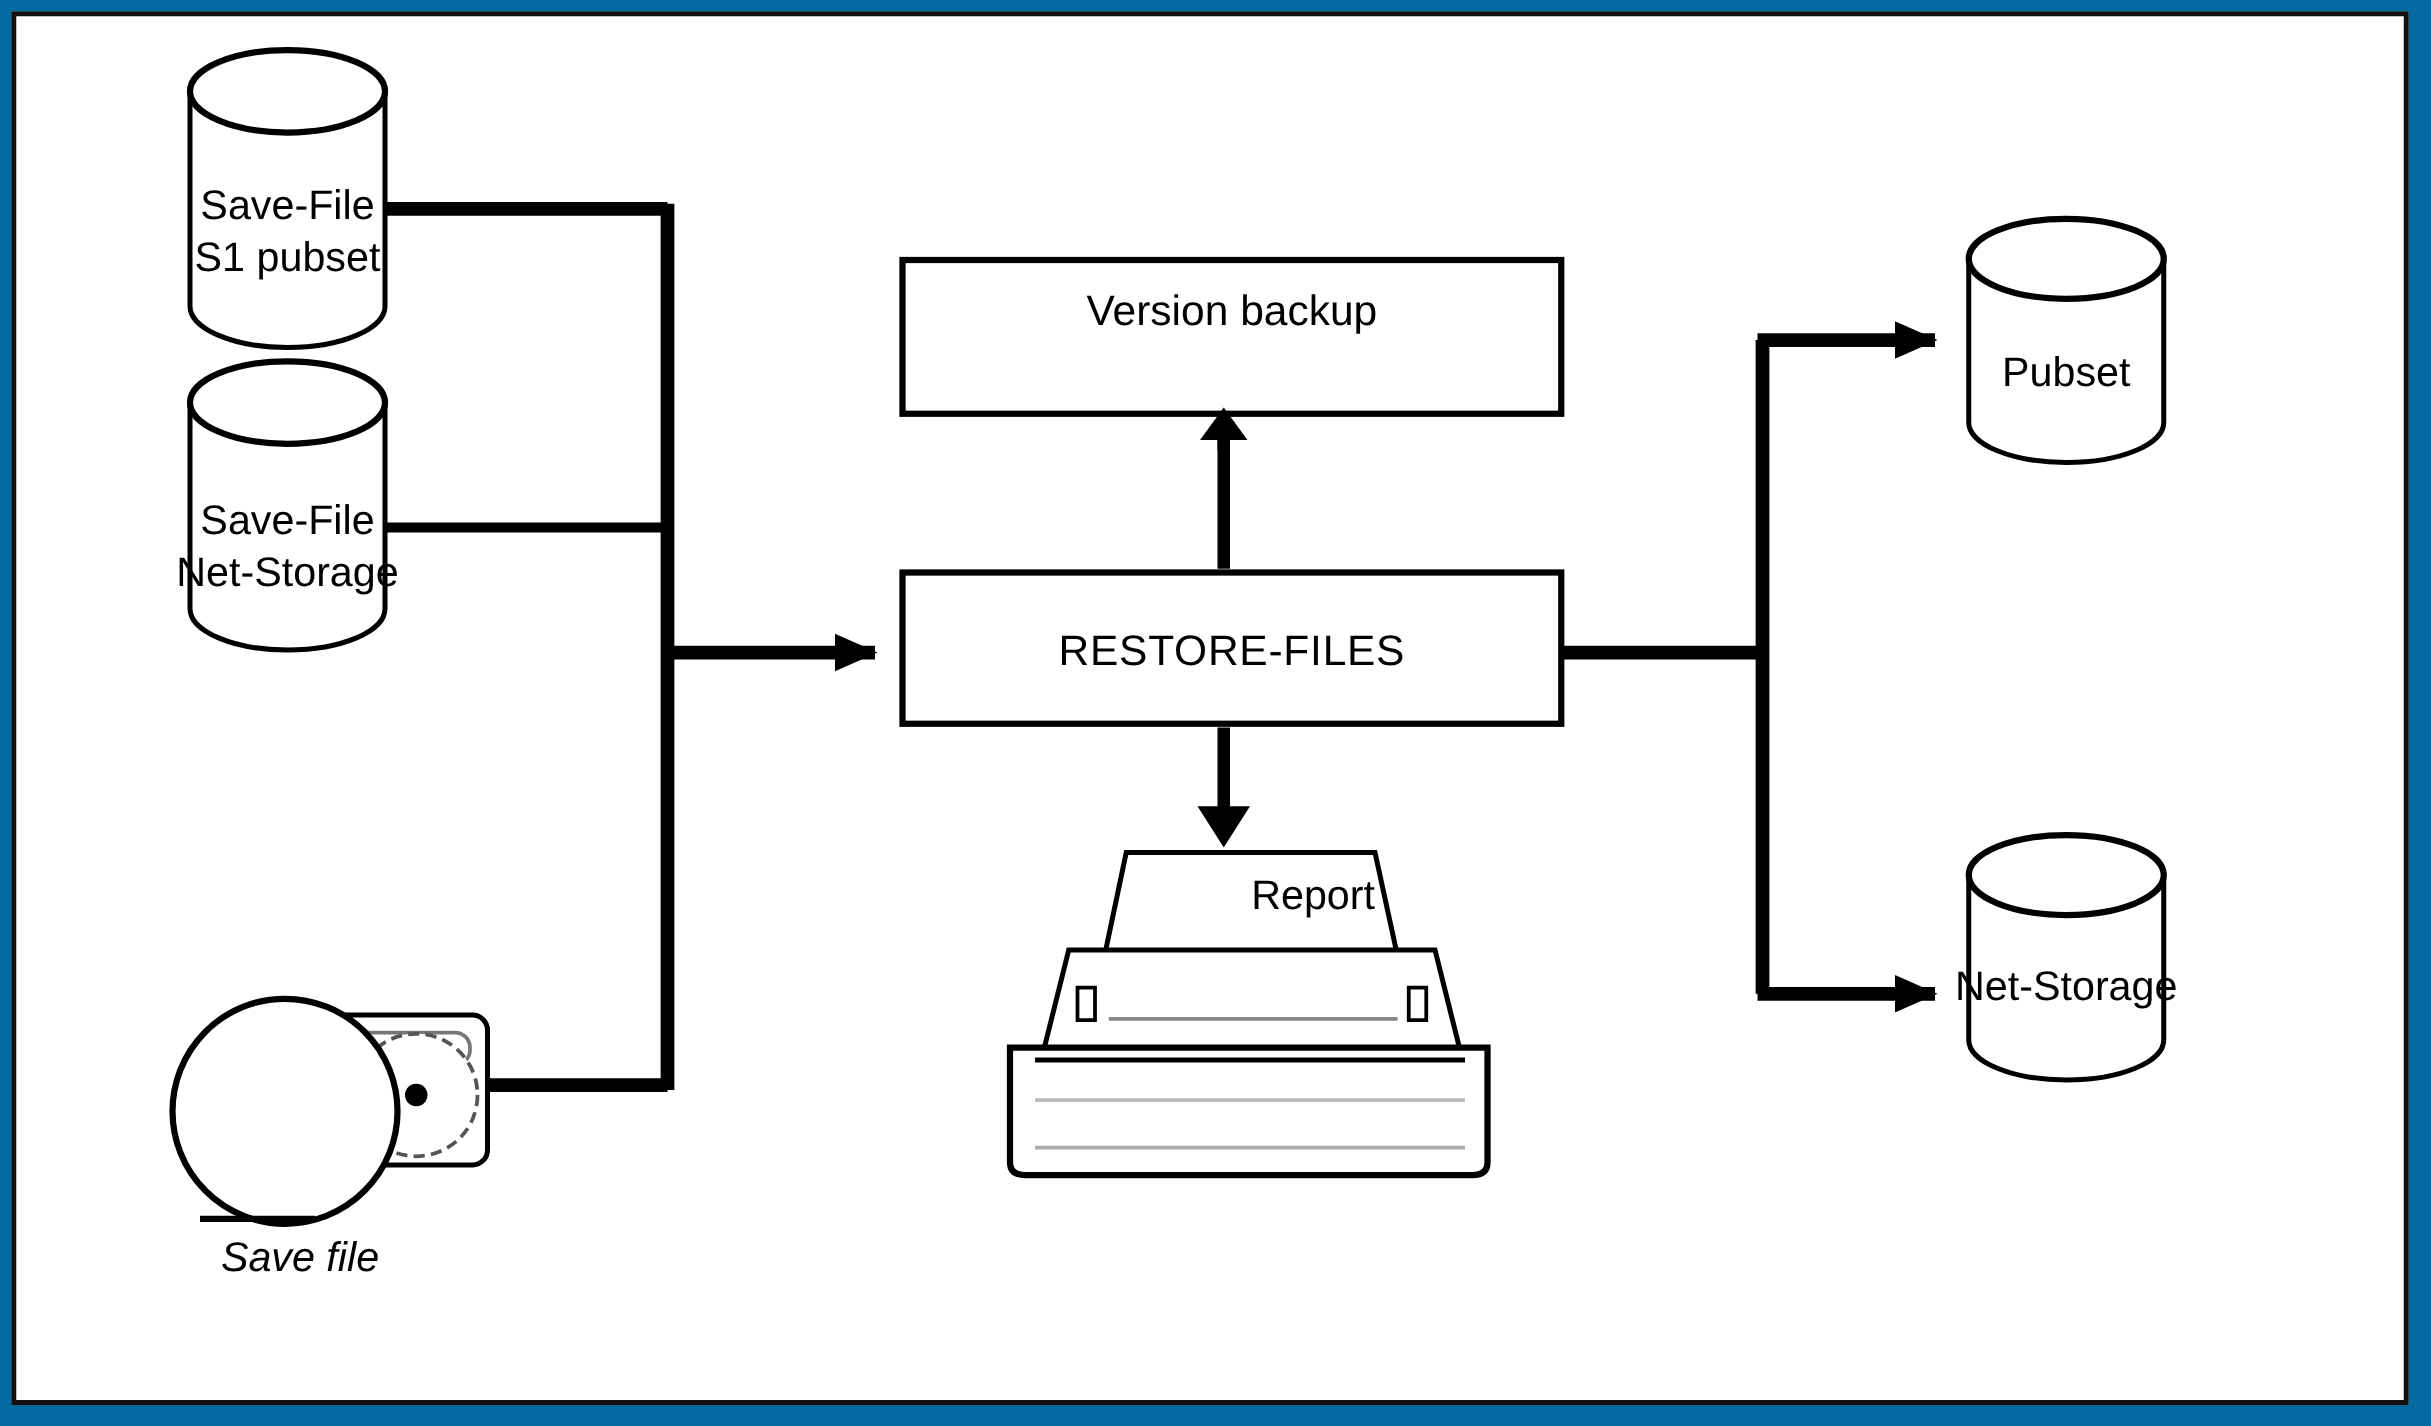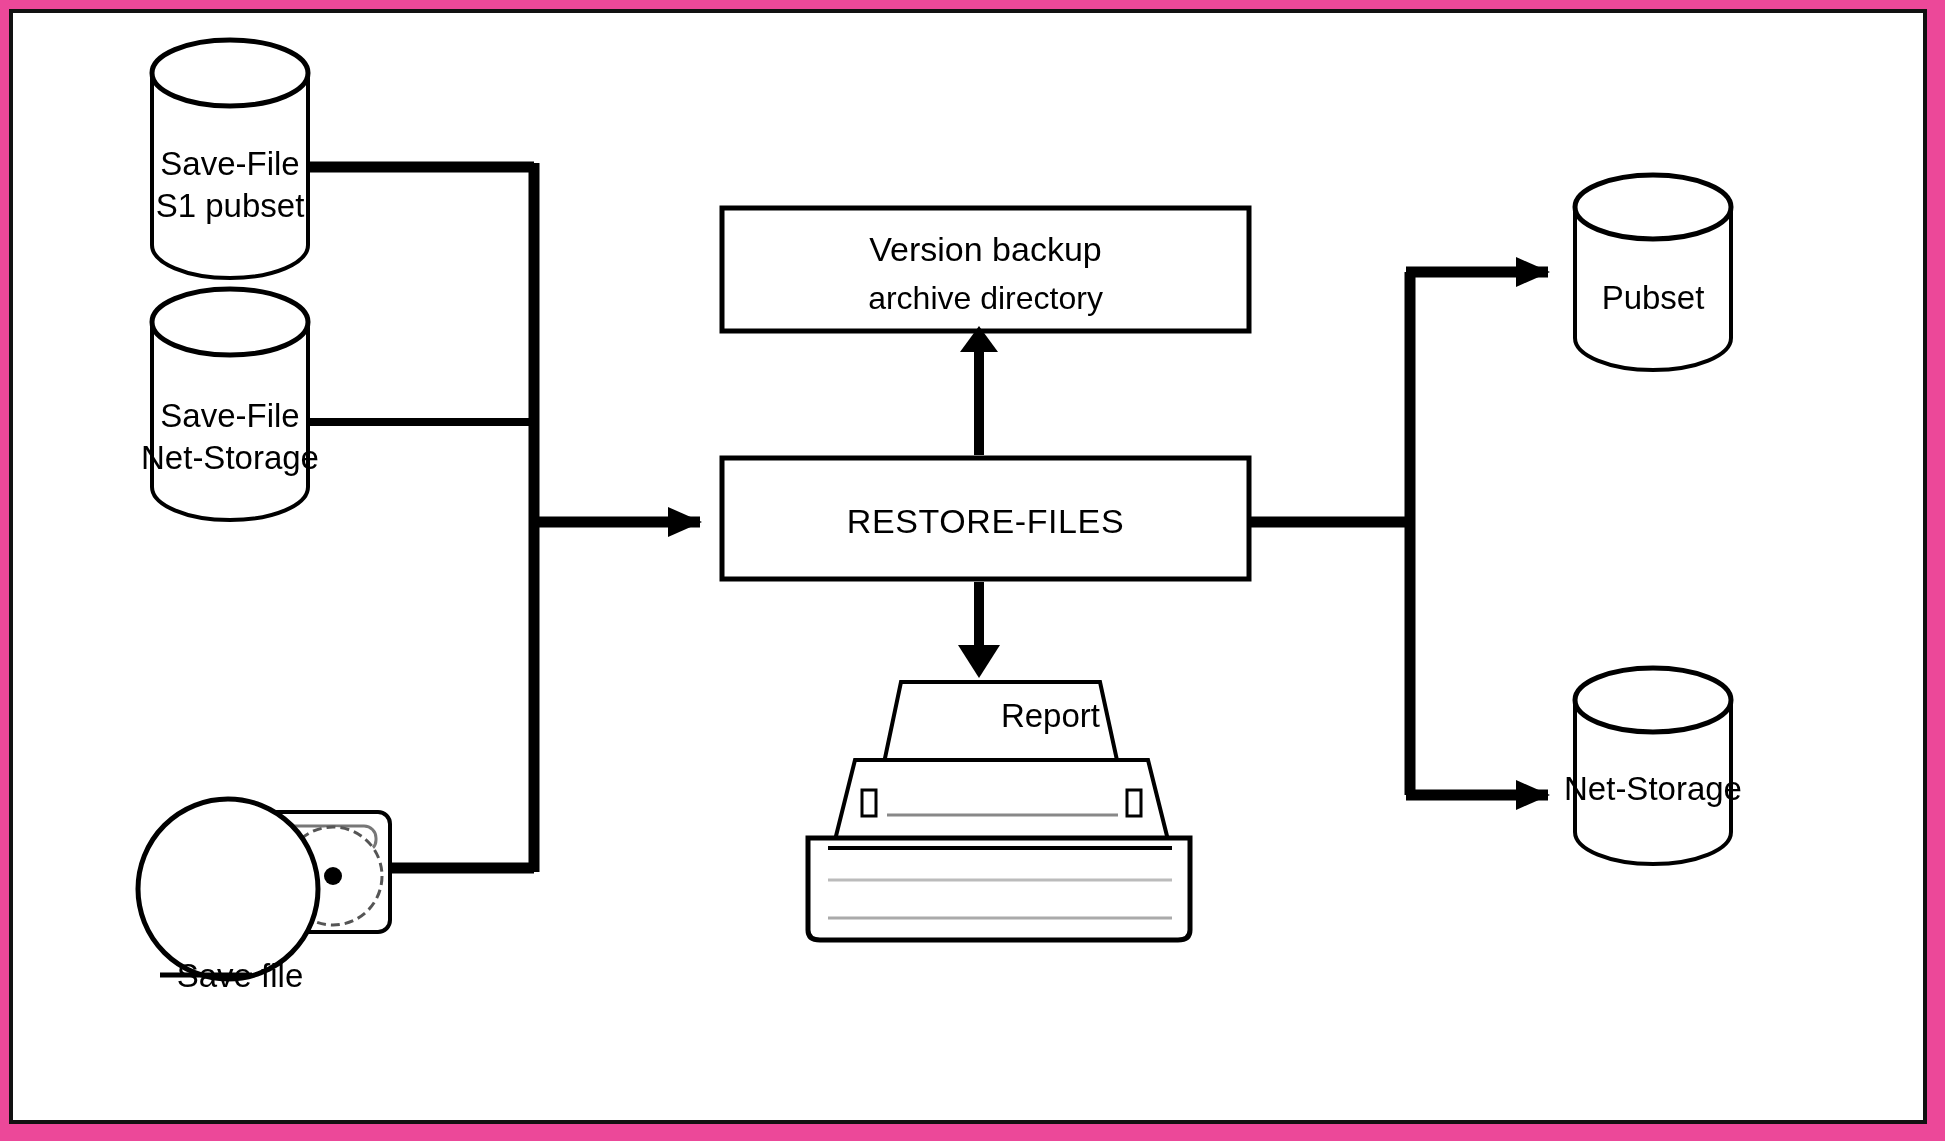--- a/index.html
+++ b/index.html
@@ -7,21 +7,21 @@
     padding: 0;
     background: #ffffff;
   }
   body {
     font-family: "Liberation Sans", sans-serif;
   }
   #stage {
     position: relative;
     width: 1945px;
     height: 1141px;
-    background: #ec4899;
+    background: #0369a1;
     overflow: hidden;
   }
   #outer-frame {
     position: absolute;
     left: 9px;
     top: 9px;
     width: 1918px;
     height: 1115px;
     border: 4px solid #111111;
     box-sizing: border-box;
@@ -188,27 +188,26 @@
   <div class="node-label lbl-cyl" style="left:110px; top:143px; width:240px;">
     <div>Save-File</div>
     <div>S1 pubset</div>
   </div>
 
   <div class="node-label lbl-cyl" style="left:105px; top:395px; width:250px;">
     <div>Save-File</div>
     <div>Net-Storage</div>
   </div>
 
-  <div class="node-label lbl-tape" style="left:110px; top:955px; width:260px;">
+  <div class="node-label lbl-tape" style="left:110px; top:985px; width:260px;font-style:italic;">
     <div>Save file</div>
   </div>
 
   <div class="node-label" style="left:722px; top:228px; width:527px;">
     <div class="lbl-box-1">Version backup</div>
-    <div class="lbl-box-2" style="margin-top:6px;">archive directory</div>
   </div>
 
   <div class="node-label lbl-proc" style="left:722px; top:500px; width:527px;">RESTORE-FILES</div>
 
   <div class="node-label lbl-report" style="left:900px; top:695px; width:200px; text-align:right;">Report</div>
 
   <div class="node-label lbl-cyl" style="left:1553px; top:277px; width:200px;">Pubset</div>
 
   <div class="node-label lbl-cyl" style="left:1548px; top:768px; width:210px;">Net-Storage</div>
 

